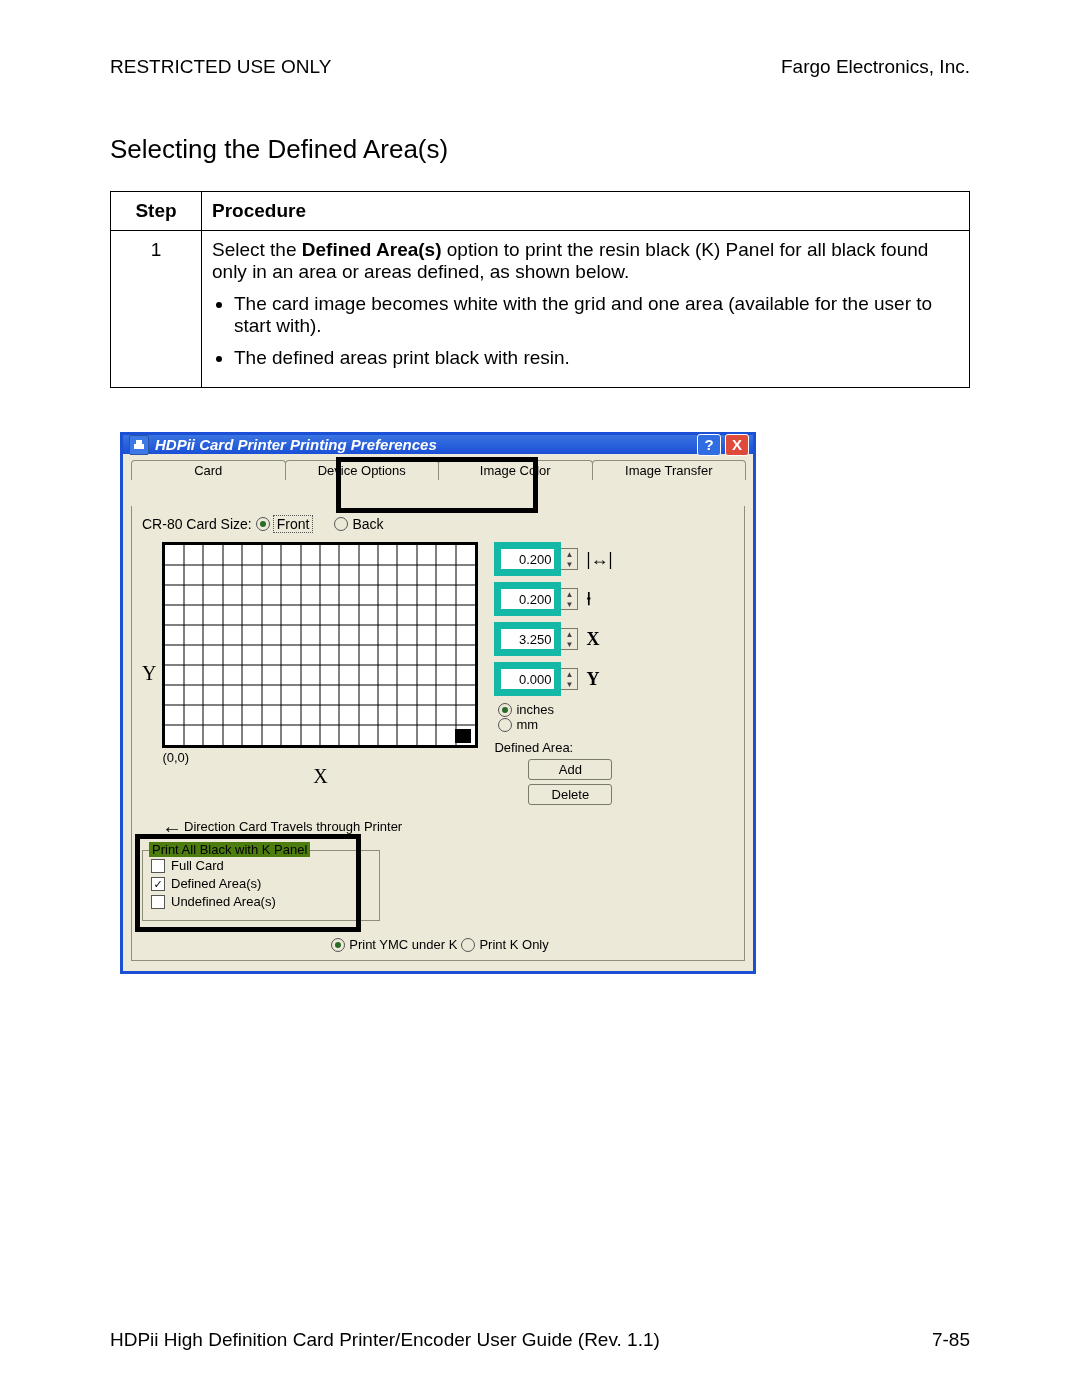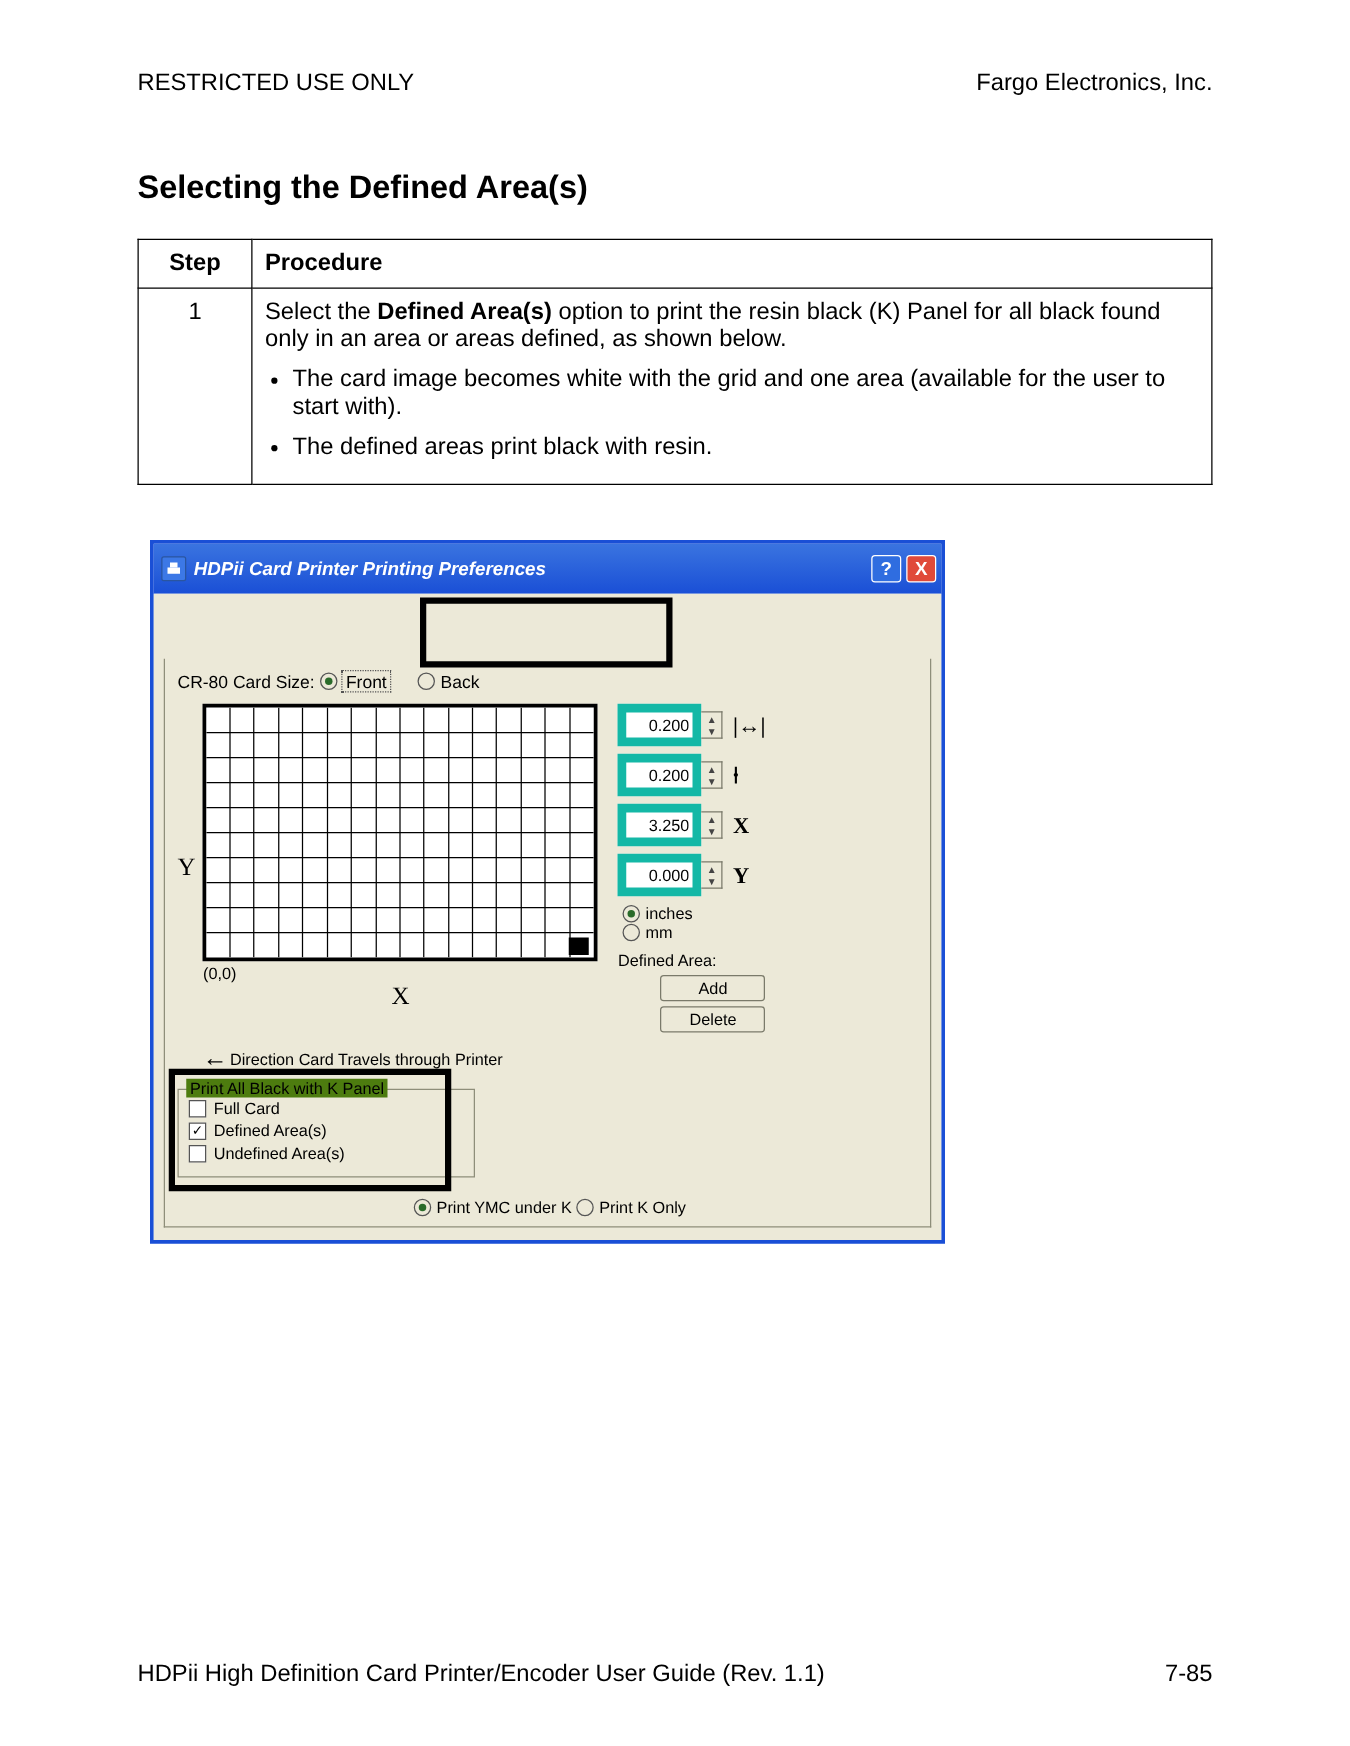--- a/index.html
+++ b/index.html
@@ -1,29 +1,29 @@
 <!DOCTYPE html>
 <html><head>
 <meta charset="utf-8">
 <style>
   html,body{margin:0;padding:0;background:#fff;font-family:Arial,Helvetica,sans-serif;color:#000}
   .page{width:1080px;height:1397px;position:relative;box-sizing:border-box;padding:56px 110px 50px 110px}
   .hdr{display:flex;justify-content:space-between;font-size:19px;margin-bottom:56px}
-  .title{font-size:26px;font-weight:bold;margin-bottom:26px}
+  .title{font-size:26px;font-weight:normal;margin-bottom:26px}
   table.proc{border-collapse:collapse;width:100%;font-size:19px;margin-bottom:44px}
   table.proc th,table.proc td{border:1px solid #000;padding:8px 10px;vertical-align:top;text-align:left}
   table.proc th{font-weight:bold}
   .step-col{width:70px;text-align:center!important}
   ul.bul{margin:10px 0 0 0;padding-left:22px}
   ul.bul li{margin:10px 0}
   .bold{font-weight:bold}
   
   .dlg-wrap{margin-left:10px}
   .dlg{width:630px;border:3px solid #1a4fd6;font-family:Tahoma,Arial,sans-serif;font-size:14px;color:#000}
-  .dlg-title{background:linear-gradient(#3a74e0,#1a4fd6);color:#fff;height:40px;display:flex;align-items:center;padding:0 4px 0 6px;font-weight:bold;font-style:italic;font-size:15px}
+  .dlg-title{background:linear-gradient(#3a74e0,#1a4fd6);color:#fff;height:19px;display:flex;align-items:center;padding:0 4px 0 6px;font-weight:bold;font-style:italic;font-size:15px}
   .dlg-title .t{flex:1}
   .dlg-title .ico{width:18px;height:18px;background:#3c78e6;border:1px solid #2a55a0;border-radius:2px;display:flex;align-items:center;justify-content:center;margin-right:6px}
   .tbtn{width:22px;height:20px;border:1px solid #fff;border-radius:3px;display:flex;align-items:center;justify-content:center;margin-left:4px;font-weight:bold;font-style:normal}
   .tbtn.help{background:#2f6de0;color:#fff}
   .tbtn.close{background:#e04a3a;color:#fff}
   .dlg-body{background:#ece9d8;padding:6px 8px 10px 8px}
   .tabs{position:relative;height:46px}
   .tabrow{display:flex}
   .tab{flex:1;text-align:center;background:#ece9d8;border:1px solid #8e8e7a;border-bottom:none;border-radius:4px 4px 0 0;padding:2px 4px;font-size:13px;white-space:nowrap;margin-right:-1px}
   .tabrow2{display:flex;margin-top:-1px}
@@ -97,20 +97,26 @@
               <rect x="1" y="5" width="10" height="5" fill="#fff"></rect>
               <rect x="3" y="1" width="6" height="4" fill="#fff"></rect>
             </svg>
     </span>
     <span class="t">HDPii Card Printer Printing Preferences</span>
     <span class="tbtn help">?</span>
     <span class="tbtn close">X</span>
   </div>
   <div class="dlg-body">
     <div class="tabs">
+      <div class="tabrow">
+        <div class="tab">Card</div>
+        <div class="tab">Device Options</div>
+        <div class="tab">Image Color</div>
+        <div class="tab">Image Transfer</div>
+      </div>
       <div class="hl hl1"></div>
     </div>
 
     <div class="panel">
       <div class="row">
         <span>CR-80 Card Size:</span>
         <span class="radio">
                 <span class="dot"></span>
               </span>
         <span class="dotted">Front</span>

